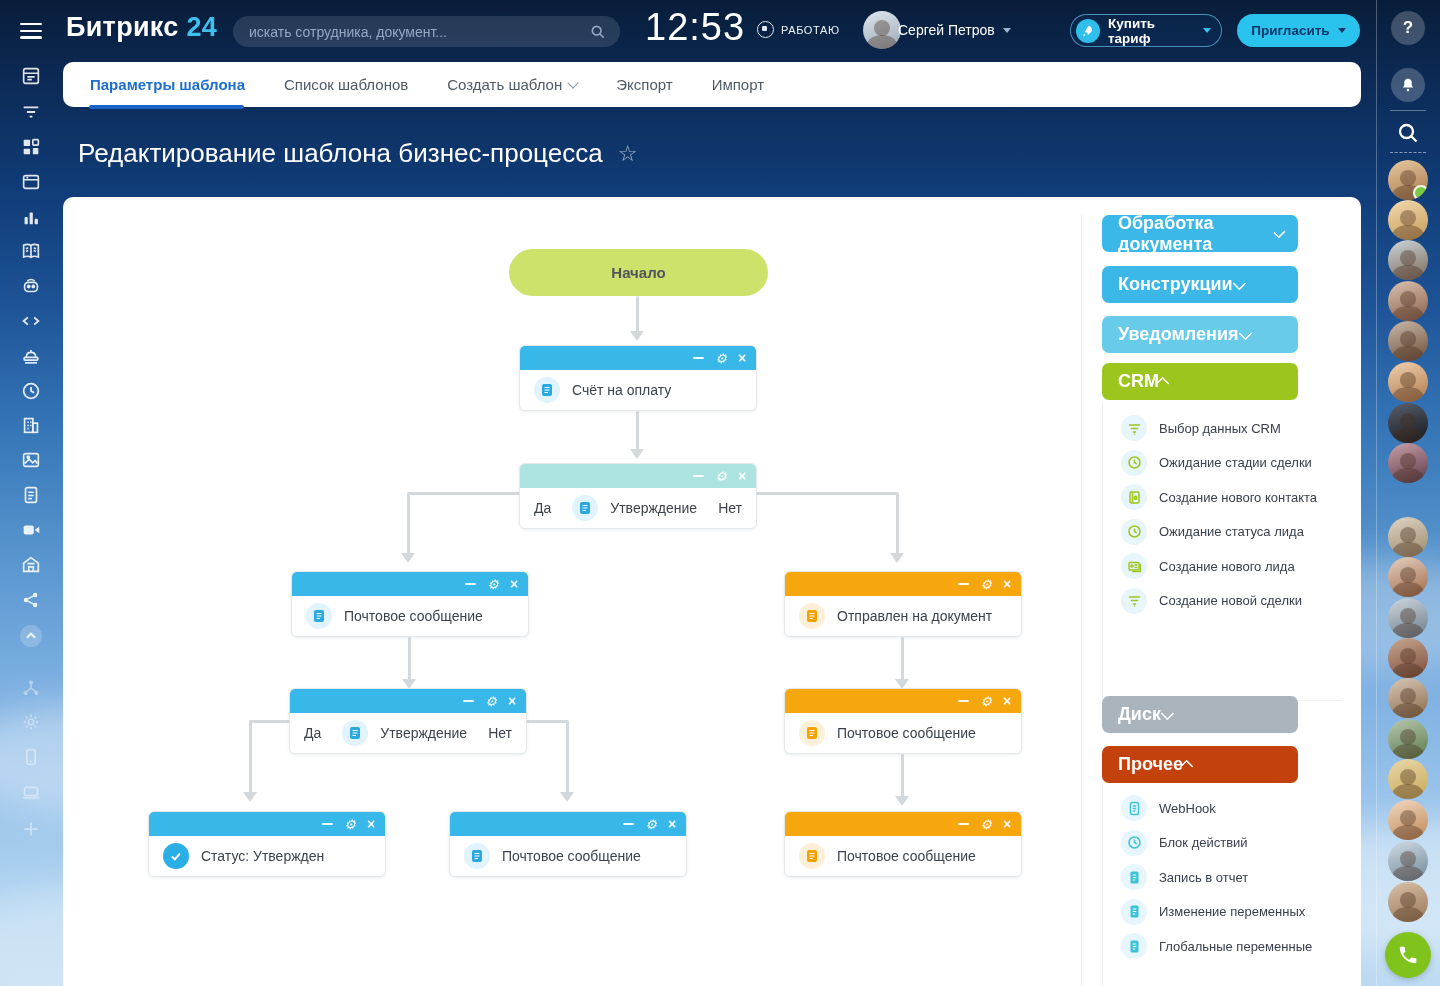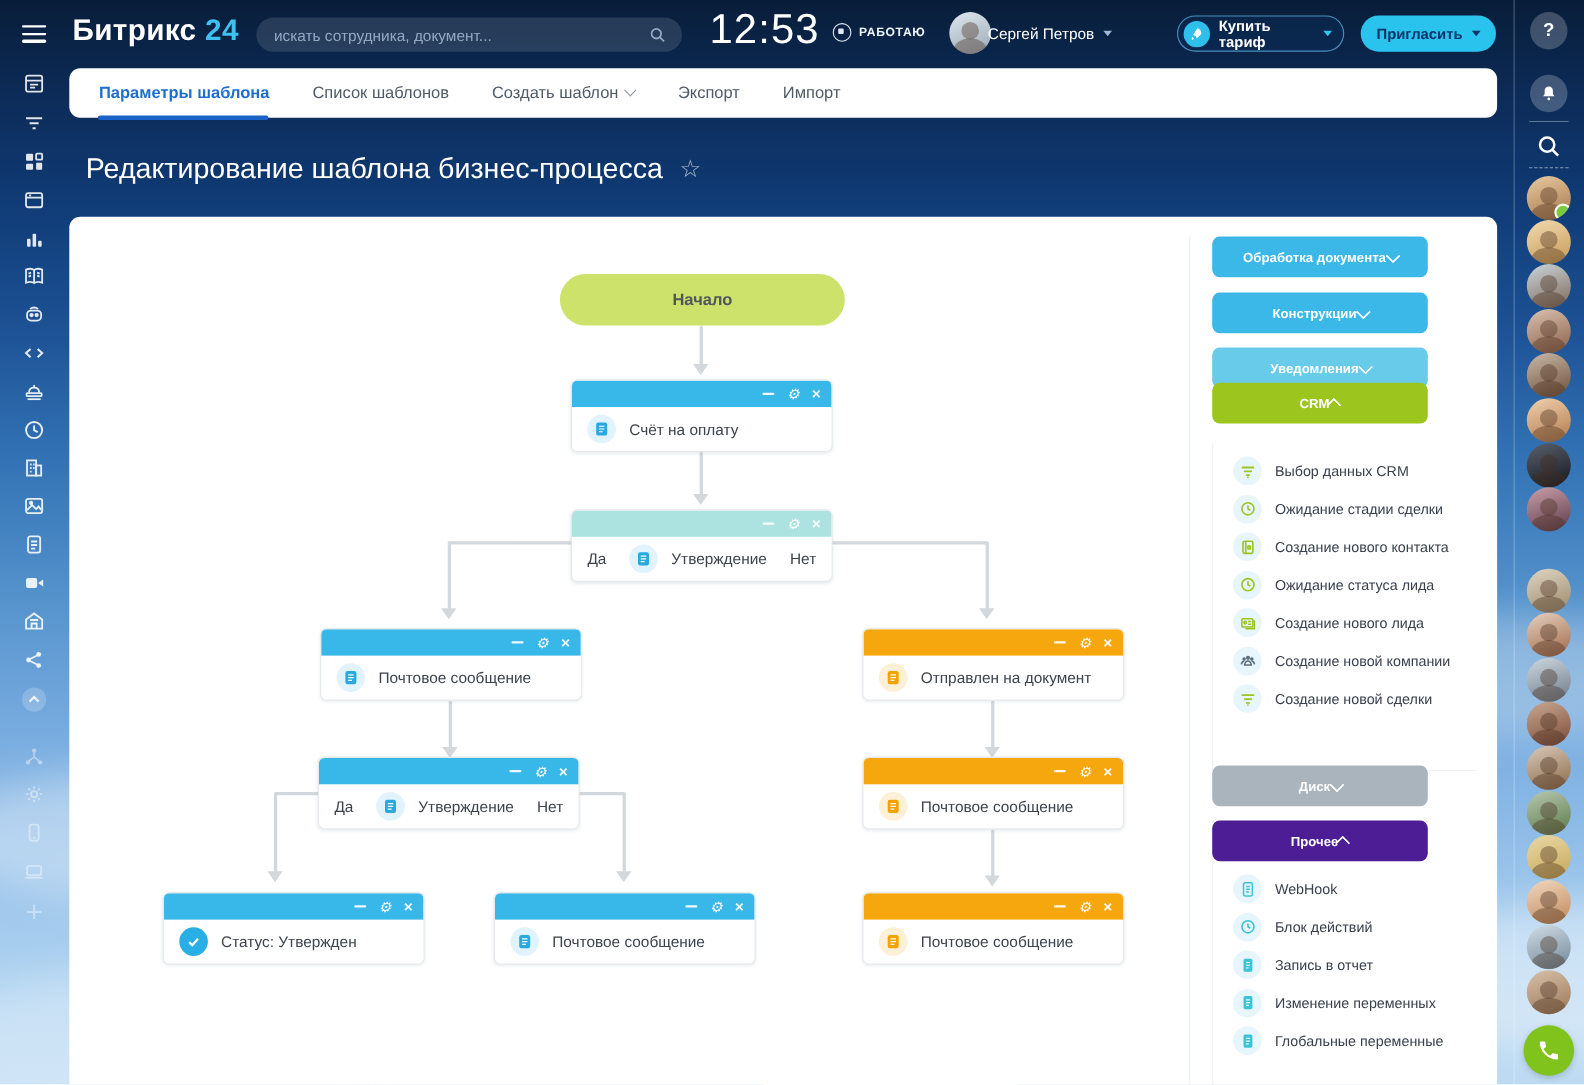--- a/index.html
+++ b/index.html
@@ -21,21 +21,21 @@
   .logo b{color:#3fc1f0;}
   .search{position:absolute;left:233px;top:16px;width:387px;height:31px;border-radius:16px;
     background:rgba(255,255,255,.12);border:none;outline:none;color:#dce8f5;font-size:14px;
     padding:0 40px 0 16px;font-family:"Liberation Sans",sans-serif;box-sizing:border-box;}
   .search::placeholder{color:#93a9c4;}
   .search-mag{position:absolute;left:590px;top:24px;width:16px;height:16px;color:#93a9c4;}
   .clock{position:absolute;left:645px;top:6px;font-size:38px;font-weight:200;color:#fff;letter-spacing:1px;}
   .status{position:absolute;left:757px;top:21px;display:flex;align-items:center;gap:7px;color:#eef4fa;cursor:pointer;}
   .status .ring{width:15px;height:15px;border:1.6px solid #dfe9f3;border-radius:50%;position:relative;}
   .status .ring i{position:absolute;left:4px;top:4px;width:4.5px;height:4.5px;background:#dfe9f3;border-radius:1px;}
-  .status span{font-size:11px;font-weight:bold;letter-spacing:.6px;}
+  .status span{font-size:11px;font-weight:normal;letter-spacing:.6px;}
   .avatar{border-radius:50%;position:relative;overflow:hidden;background:linear-gradient(160deg,#dfe7ee,#9aa8b5);}
   .avatar::before{content:"";position:absolute;left:50%;top:24%;width:42%;height:42%;margin-left:-21%;
      border-radius:50%;background:rgba(70,45,30,.38);}
   .avatar::after{content:"";position:absolute;left:50%;top:62%;width:78%;height:55%;margin-left:-39%;
      border-radius:50% 50% 0 0;background:rgba(70,45,30,.38);}
   .user-av{position:absolute;left:863px;top:11px;width:38px;height:38px;cursor:pointer;}
   .user-name{position:absolute;left:898px;top:22px;font-size:14px;color:#fff;font-weight:500;cursor:pointer;}
   .caret{display:inline-block;width:0;height:0;border-left:4.5px solid transparent;border-right:4.5px solid transparent;border-top:5px solid #9fb6d2;margin-left:8px;vertical-align:2px;}
   .btn-buy{position:absolute;left:1070px;top:14px;height:33px;width:152px;border-radius:17px;
     border:1px solid rgba(110,200,245,.65);background:rgba(12,50,95,.35);display:flex;align-items:center;
@@ -90,26 +90,26 @@
   .fbody{height:40px;display:flex;align-items:center;gap:12px;padding:0 14px;font-size:14px;color:#3c434c;font-weight:500;}
   .fbody.split{justify-content:space-between;gap:0;}
   .fbody .grp{display:flex;align-items:center;gap:12px;}
   .nicon{width:26px;height:26px;border-radius:50%;background:#e1f3fc;display:flex;align-items:center;justify-content:center;flex:none;}
   .nicon svg{width:14px;height:14px;display:block;}
   .check-ic{width:26px;height:26px;border-radius:50%;background:#29aee6;display:flex;align-items:center;justify-content:center;flex:none;}
   .check-ic svg{width:14px;height:14px;}
 
   
   .cat-btn{position:absolute;left:1039px;width:196px;height:37px;border-radius:7px;display:flex;align-items:center;
-    justify-content:center;padding:0 16px;box-sizing:border-box;color:#fff;font-size:12px;font-weight:bold;cursor:pointer;}
+    justify-content:flex-start;padding:0 16px;box-sizing:border-box;color:#fff;font-size:18px;font-weight:bold;cursor:pointer;}
   .cat-btn .chev{width:8px;height:8px;border-right:2.6px solid rgba(255,255,255,.95);border-bottom:2.6px solid rgba(255,255,255,.95);border-radius:1px;}
   .chev.down{transform:rotate(45deg) translateY(-2px);}
   .chev.up{transform:rotate(-135deg) translateY(-2px);}
   .cat-blue{background:#3cb8e8;} .cat-lblue{background:#68cbe9;} .cat-green{background:#9cc51e;}
-  .cat-gray{background:#a9b4bd;} .cat-teal{background:#4c1d95;}
+  .cat-gray{background:#a9b4bd;} .cat-teal{background:#c2410c;}
   .cat-list{position:absolute;left:1039px;width:240px;border-left:1px solid #eef1f4;box-sizing:border-box;padding:8px 0 4px 0;}
   .cat-list.bordered{border-bottom:1px solid #eef1f4;}
   .pitem{height:34.5px;display:flex;align-items:center;gap:12px;padding-left:18px;cursor:pointer;}
   .pitem span.lbl{font-size:13px;color:#39414d;font-weight:500;}
   .picon{width:26px;height:26px;border-radius:50%;background:#e7f5fc;display:flex;align-items:center;justify-content:center;flex:none;}
   .picon svg{width:15px;height:15px;display:block;}
 
   
   .right-rail{position:absolute;right:0;top:0;width:63px;height:986px;border-left:1px solid rgba(255,255,255,.28);}
   .rr-circle{position:absolute;left:14px;width:34px;height:34px;border-radius:50%;background:rgba(255,255,255,.22);
@@ -531,21 +531,21 @@
         <span class="chev down"></span>
       </div>
     <div class="cat-btn cat-blue" style="top:69px">
         <span>Конструкции</span>
         <span class="chev down"></span>
       </div>
     <div class="cat-btn cat-lblue" style="top:119px">
         <span>Уведомления</span>
         <span class="chev down"></span>
       </div>
-    <div class="cat-btn cat-green" style="top:151px">
+    <div class="cat-btn cat-green" style="top:166px">
         <span>CRM</span>
         <span class="chev up"></span>
       </div>
 
     <div class="cat-list bordered" style="top:206px;height:298px">
       <div class="pitem">
           <span class="picon">
             <svg viewBox="0 0 15 15" fill="none" stroke="#9cc51e" stroke-width="1.6" stroke-linecap="round">
               <path d="M2.5 4h10M4.5 7.5h6M6.5 11h2"></path>
               <circle cx="7.5" cy="13" r=".8" fill="#9cc51e" stroke="none"></circle>
@@ -582,31 +582,20 @@
         </div>
       <div class="pitem">
           <span class="picon">
             <svg viewBox="0 0 15 15" fill="none" stroke="#9cc51e" stroke-width="1.4">
               <rect x="2" y="3.5" width="10" height="7.5" rx="1"></rect>
               <circle cx="5" cy="7" r="1.1"></circle>
               <path d="M7.5 6h3M7.5 8.5h3M12.5 5.5h.8v7h-8"></path>
             </svg>
           </span>
           <span class="lbl">Создание нового лида</span>
-        </div>
-      <div class="pitem">
-          <span class="picon">
-            <svg viewBox="0 0 15 15" fill="#5b6c7f">
-              <circle cx="4" cy="6" r="1.6"></circle>
-              <circle cx="7.5" cy="5" r="1.9"></circle>
-              <circle cx="11" cy="6" r="1.6"></circle>
-              <path d="M1.5 11c.4-2 1.6-3 2.8-3M13.5 11c-.4-2-1.6-3-2.8-3M4.5 11.5c.4-2.4 1.7-3.6 3-3.6s2.6 1.2 3 3.6z" stroke="#5b6c7f" stroke-width="1.4" fill="none"></path>
-            </svg>
-          </span>
-          <span class="lbl">Создание новой компании</span>
         </div>
       <div class="pitem">
           <span class="picon">
             <svg viewBox="0 0 15 15" fill="none" stroke="#9cc51e" stroke-width="1.6" stroke-linecap="round">
               <path d="M2.5 4h10M4.5 7.5h6M6.5 11h2"></path>
               <circle cx="7.5" cy="13" r=".8" fill="#9cc51e" stroke="none"></circle>
             </svg>
           </span>
           <span class="lbl">Создание новой сделки</span>
         </div>

